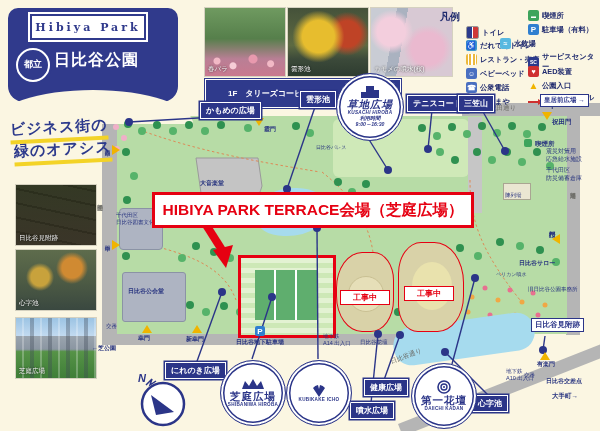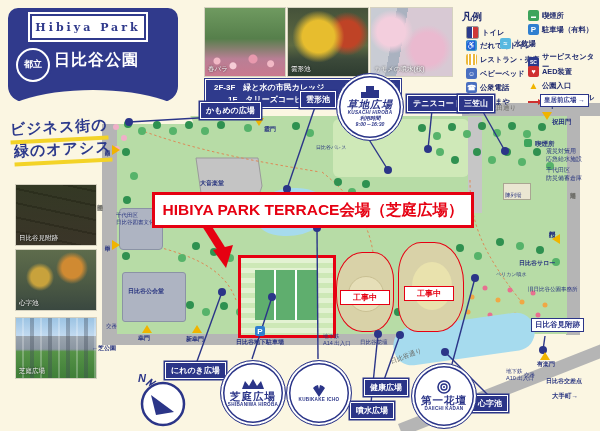--- a/index.html
+++ b/index.html
@@ -238,35 +238,34 @@
 <div class="abs photo ph-rose" style="left:205px;top:8px;width:80px;height:68px;">
     <span class="cap">春バラ</span>
   </div>
 <div class="abs photo ph-autumn" style="left:288px;top:8px;width:80px;height:68px;">
     <span class="cap">雲形池</span>
   </div>
 <div class="abs photo ph-sakura" style="left:371px;top:8px;width:81px;height:68px;">
     <span class="cap">カモメの噴水(桜)</span>
   </div>
 <div class="abs college">
-  <span>2F-3F　緑と水の市民カレッジ</span>
   <span style="padding-left:14px;">1F　タリーズコーヒー</span>
 </div>
 
 <div class="abs photo ph-stone" style="left:16px;top:185px;width:80px;height:60px;">
     <span class="cap">日比谷見附跡</span>
   </div>
 <div class="abs photo ph-pond" style="left:16px;top:250px;width:80px;height:60px;">
     <span class="cap">心字池</span>
   </div>
 <div class="abs photo ph-lawn" style="left:16px;top:318px;width:80px;height:60px;">
     <span class="cap">芝庭広場</span>
   </div>
 
-<div class="abs lg-title" style="left:462px;top:10px;">凡例</div>
+<div class="abs lg-title" style="left:440px;top:10px;">凡例</div>
 <div class="abs lg-item" style="left:466px;top:26px;">
     <span class="ic ic-toilet"></span>
     <span>トイレ</span>
   </div>
 <div class="abs lg-item" style="left:466px;top:40px;">
     <span class="ic ic-wc">♿</span>
     <span>だれでもトイレ</span>
   </div>
 <div class="abs lg-item" style="left:466px;top:54px;">
     <span class="ic ic-rest"></span>

